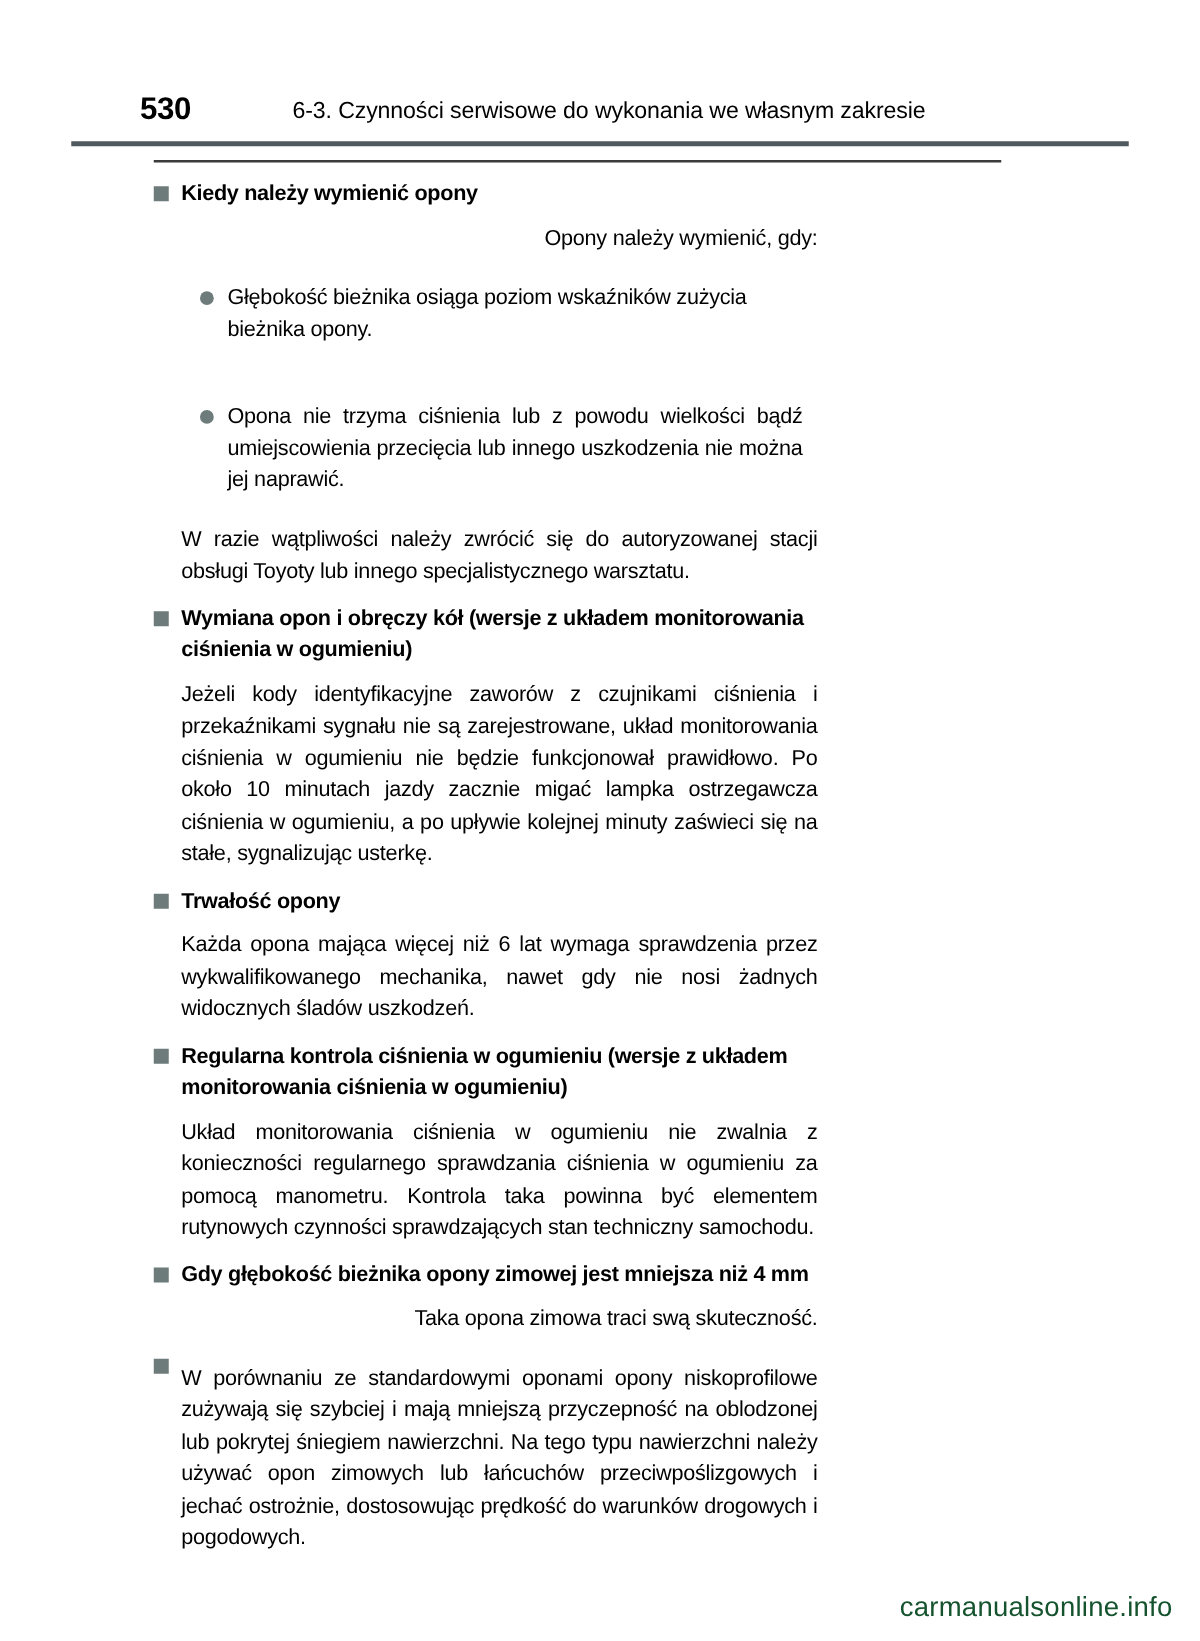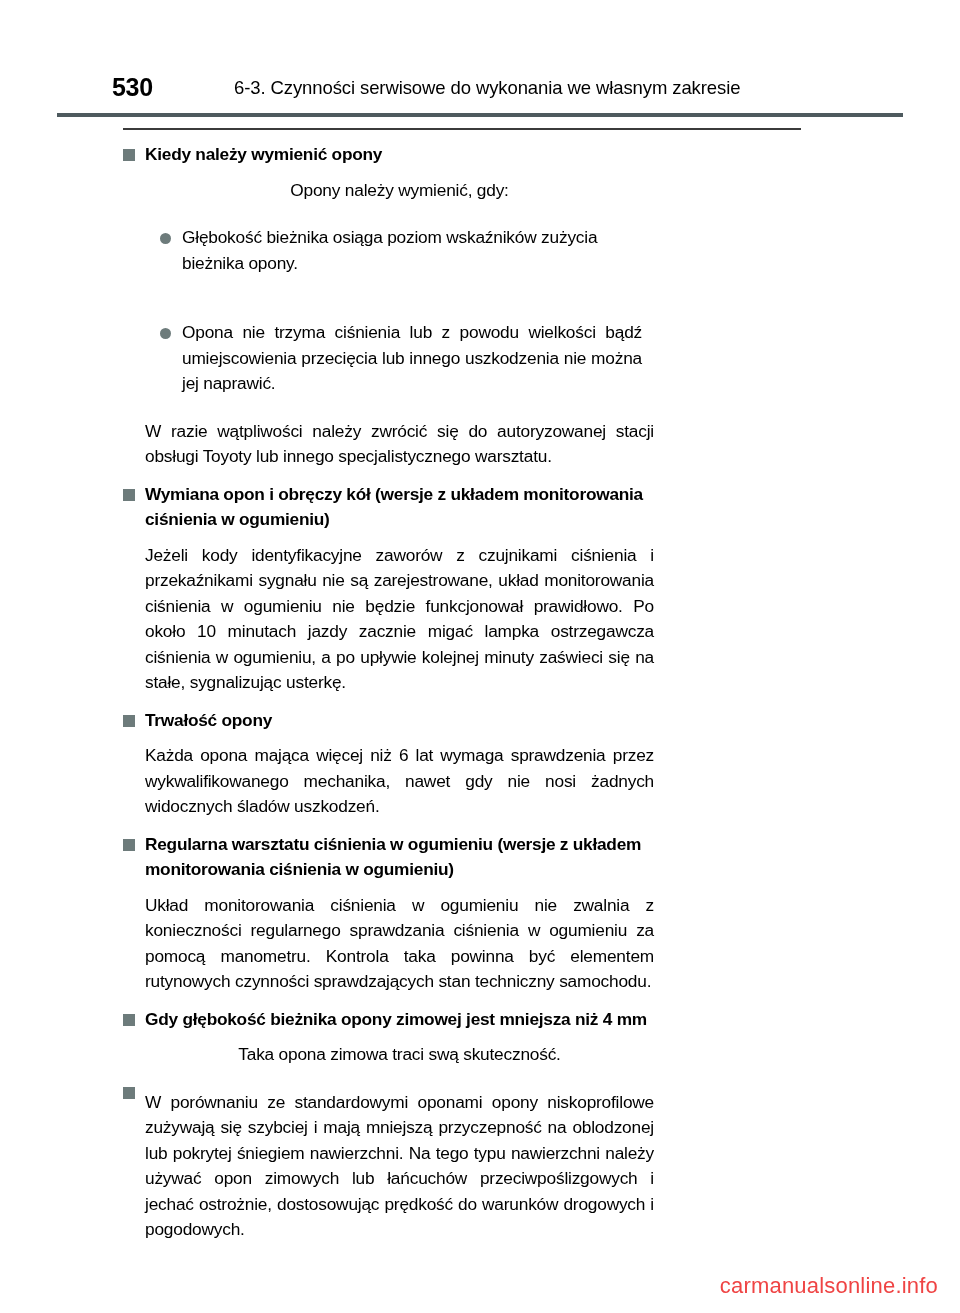--- a/index.html
+++ b/index.html
@@ -97,21 +97,21 @@
   .para {
     margin: 0;
     padding-left: 145px;
     padding-right: 158px;
     font-size: 17.3px;
     line-height: 25.5px;
     letter-spacing: -0.2px;
     text-align: justify;
     text-justify: inter-word;
   }
-  .para.nojust { text-align: center; }
+  .para.nojust { text-align: right; }
 
   
   .bullet {
     position: relative;
     margin: 12px;
     padding-left: 170px;
     padding-right: 158px;
     font-size: 17.3px;
     line-height: 25.5px;
     letter-spacing: -0.2px;
@@ -130,21 +130,21 @@
   }
   .gap-10 { height: 10px; }
   .gap-12 { height: 12px; }
 
   
   .watermark {
     position: absolute;
     right: 22px;
     bottom: 14px;
     font-size: 22px;
-    color: #ef4444;
+    color: #14532d;
     letter-spacing: 0.2px;
     font-family: "Liberation Sans", sans-serif;
   }
 </style>
 </head>
 <body>
 
 <div class="page-header">
   <div class="page-number">530</div>
   <div class="header-title">6-3. Czynności serwisowe do wykonania we własnym zakresie</div>
@@ -189,21 +189,21 @@
     <span class="sq"></span>
     <span>Trwałość opony</span>
   </div>
   <div class="gap-10"></div>
   <div class="para">Każda opona mająca więcej niż 6 lat wymaga sprawdzenia przez wykwalifikowanego mechanika, nawet gdy nie nosi żadnych widocznych śladów uszkodzeń.</div>
 
   <div class="gap-12"></div>
 
   <div class="sec-head">
     <span class="sq"></span>
-    <span>Regularna warsztatu ciśnienia w ogumieniu (wersje z układem monitorowania ciśnienia w ogumieniu)</span>
+    <span>Regularna kontrola ciśnienia w ogumieniu (wersje z układem monitorowania ciśnienia w ogumieniu)</span>
   </div>
   <div class="gap-10"></div>
   <div class="para">Układ monitorowania ciśnienia w ogumieniu nie zwalnia z konieczności regularnego sprawdzania ciśnienia w ogumieniu za pomocą manometru. Kontrola taka powinna być elementem rutynowych czynności sprawdzających stan techniczny samochodu.</div>
 
   <div class="gap-12"></div>
 
   <div class="sec-head">
     <span class="sq"></span>
     <span>Gdy głębokość bieżnika opony zimowej jest mniejsza niż 4 mm</span>
   </div>

